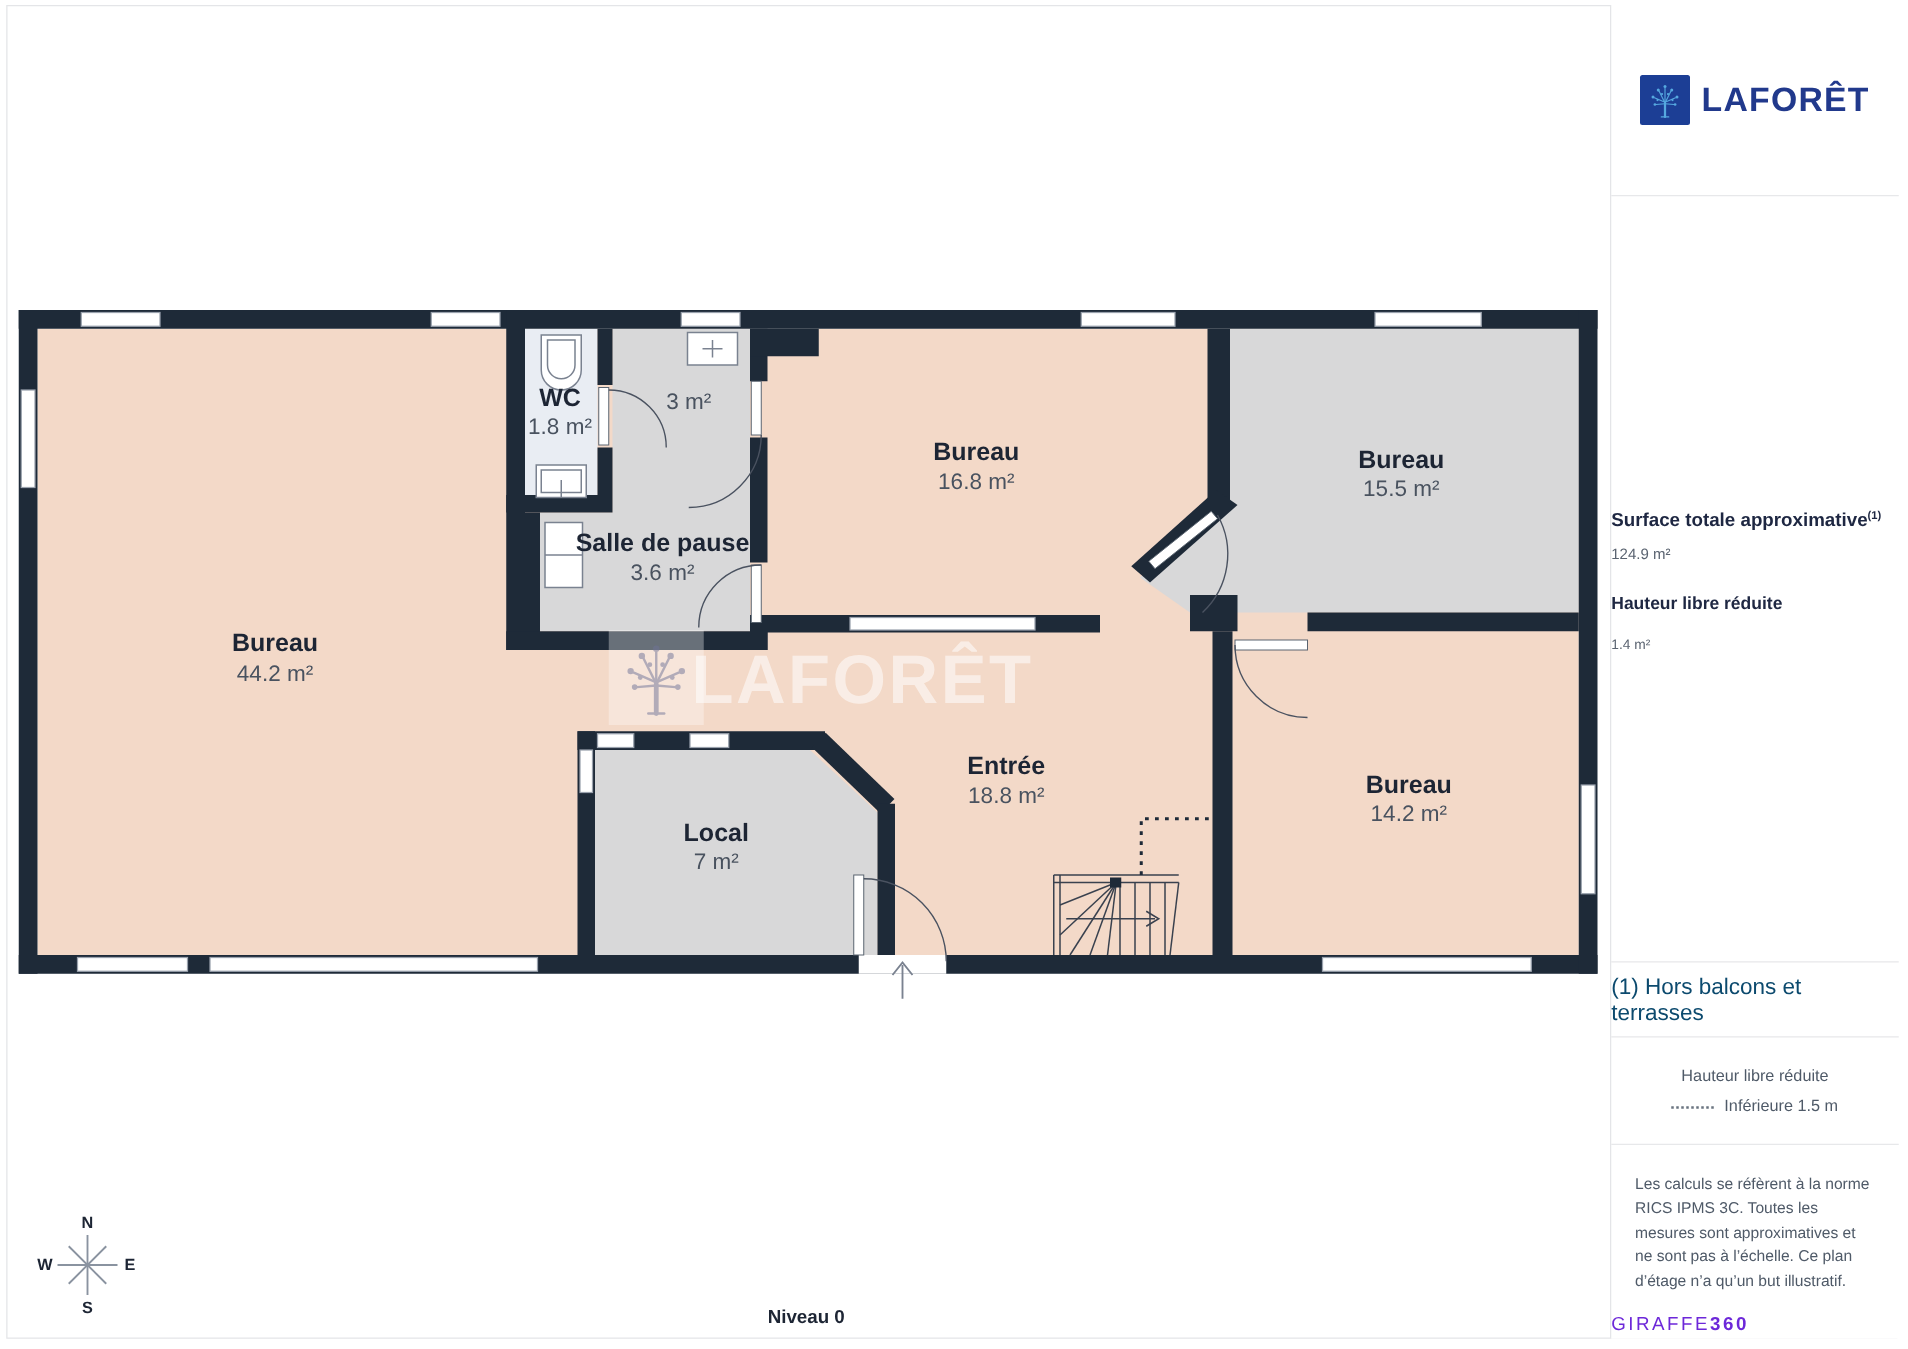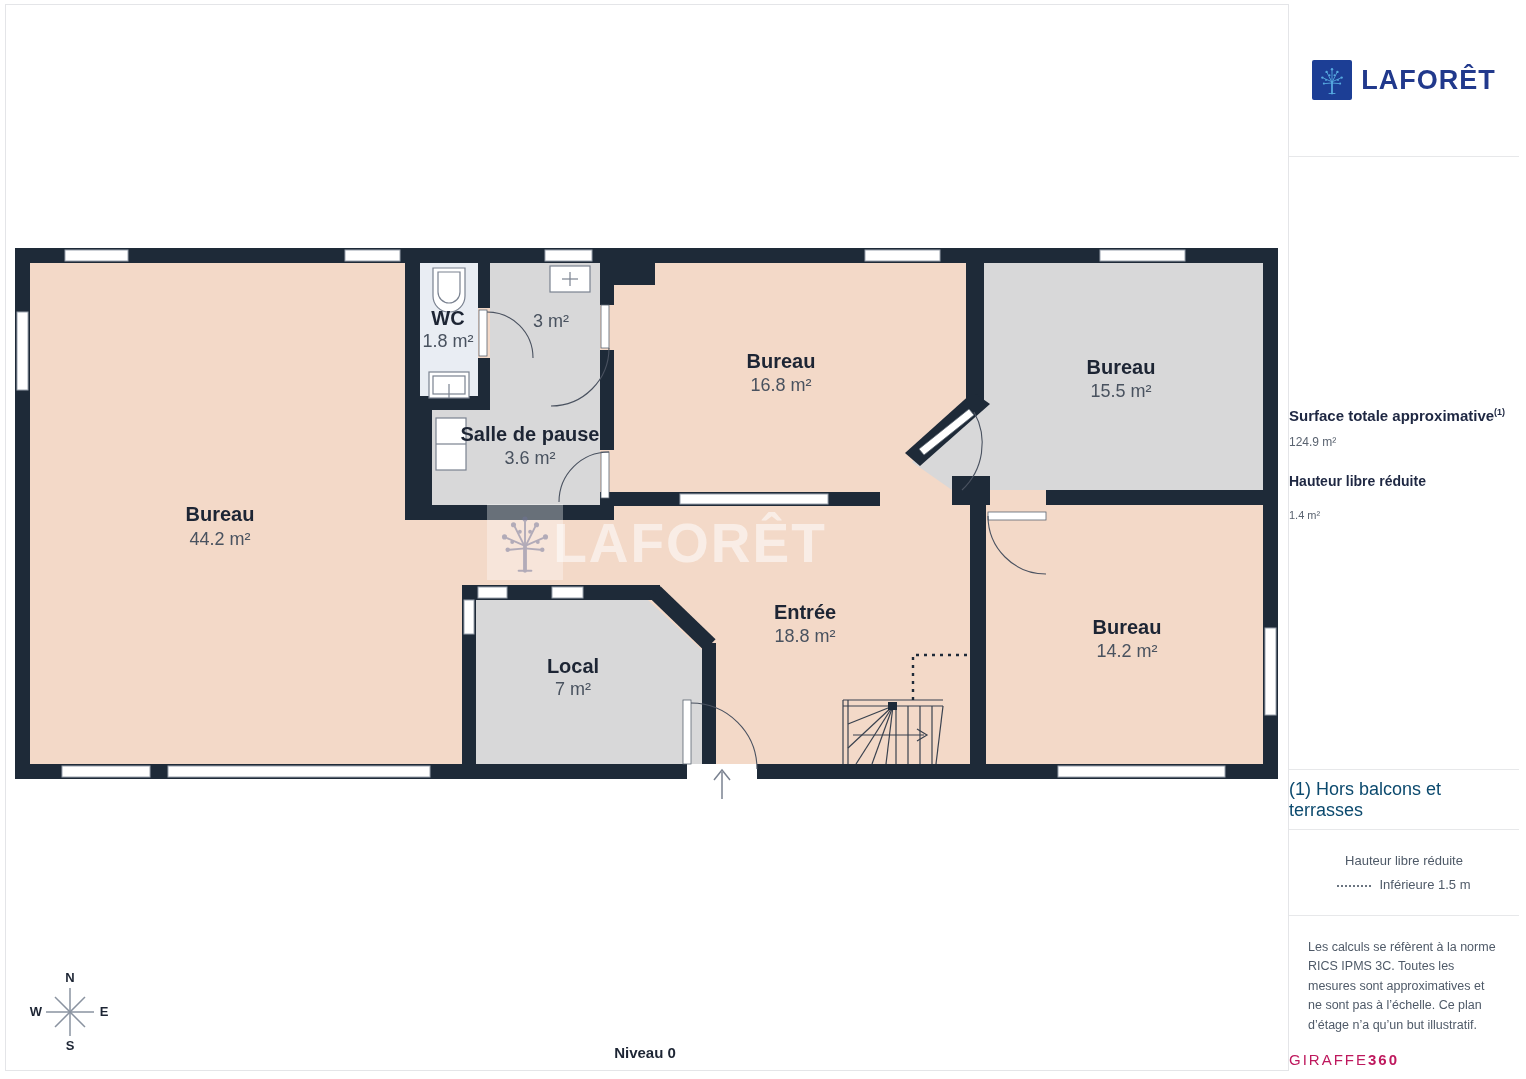--- a/index.html
+++ b/index.html
@@ -43,21 +43,21 @@
   .sb-value{font-size:12px;color:#5a6370;margin-top:11px;}
   .sb-title2{font-weight:700;font-size:14px;color:#1e2742;margin-top:24px;}
   .sb-value2{font-size:11px;color:#5a6370;margin-top:20px;}
   .sb-foot{height:60px;display:flex;align-items:center;justify-content:center;
     font-size:18px;color:#0c4a6e;}
   .sb-legend{height:86px;display:flex;flex-direction:column;align-items:center;justify-content:center;gap:9px;
     font-size:13px;color:#4f5a68;}
   .dots{display:inline-block;width:34px;border-top:2px dotted #6a7480;vertical-align:middle;margin-right:8px;}
   .sb-legal{border-bottom:none;flex:1;padding-top:22px;text-align:left;}
   .sb-legal p{margin:0 auto;width:192px;font-size:12.5px;line-height:1.55;color:#4f5a68;}
-  .credit{margin-top:16px;font-size:15px;letter-spacing:2px;color:#be185d;}
+  .credit{margin-top:16px;font-size:15px;letter-spacing:2px;color:#6d28d9;}
   .credit b{font-weight:700;}
 </style>
 </head>
 <body>
 
 <div class="frame"></div>
 
 <svg class="plan" width="1288" height="1079" viewBox="0 0 1288 1079" xmlns="http://www.w3.org/2000/svg">
   <defs>
     <symbol id="tree" viewBox="0 0 100 100">

